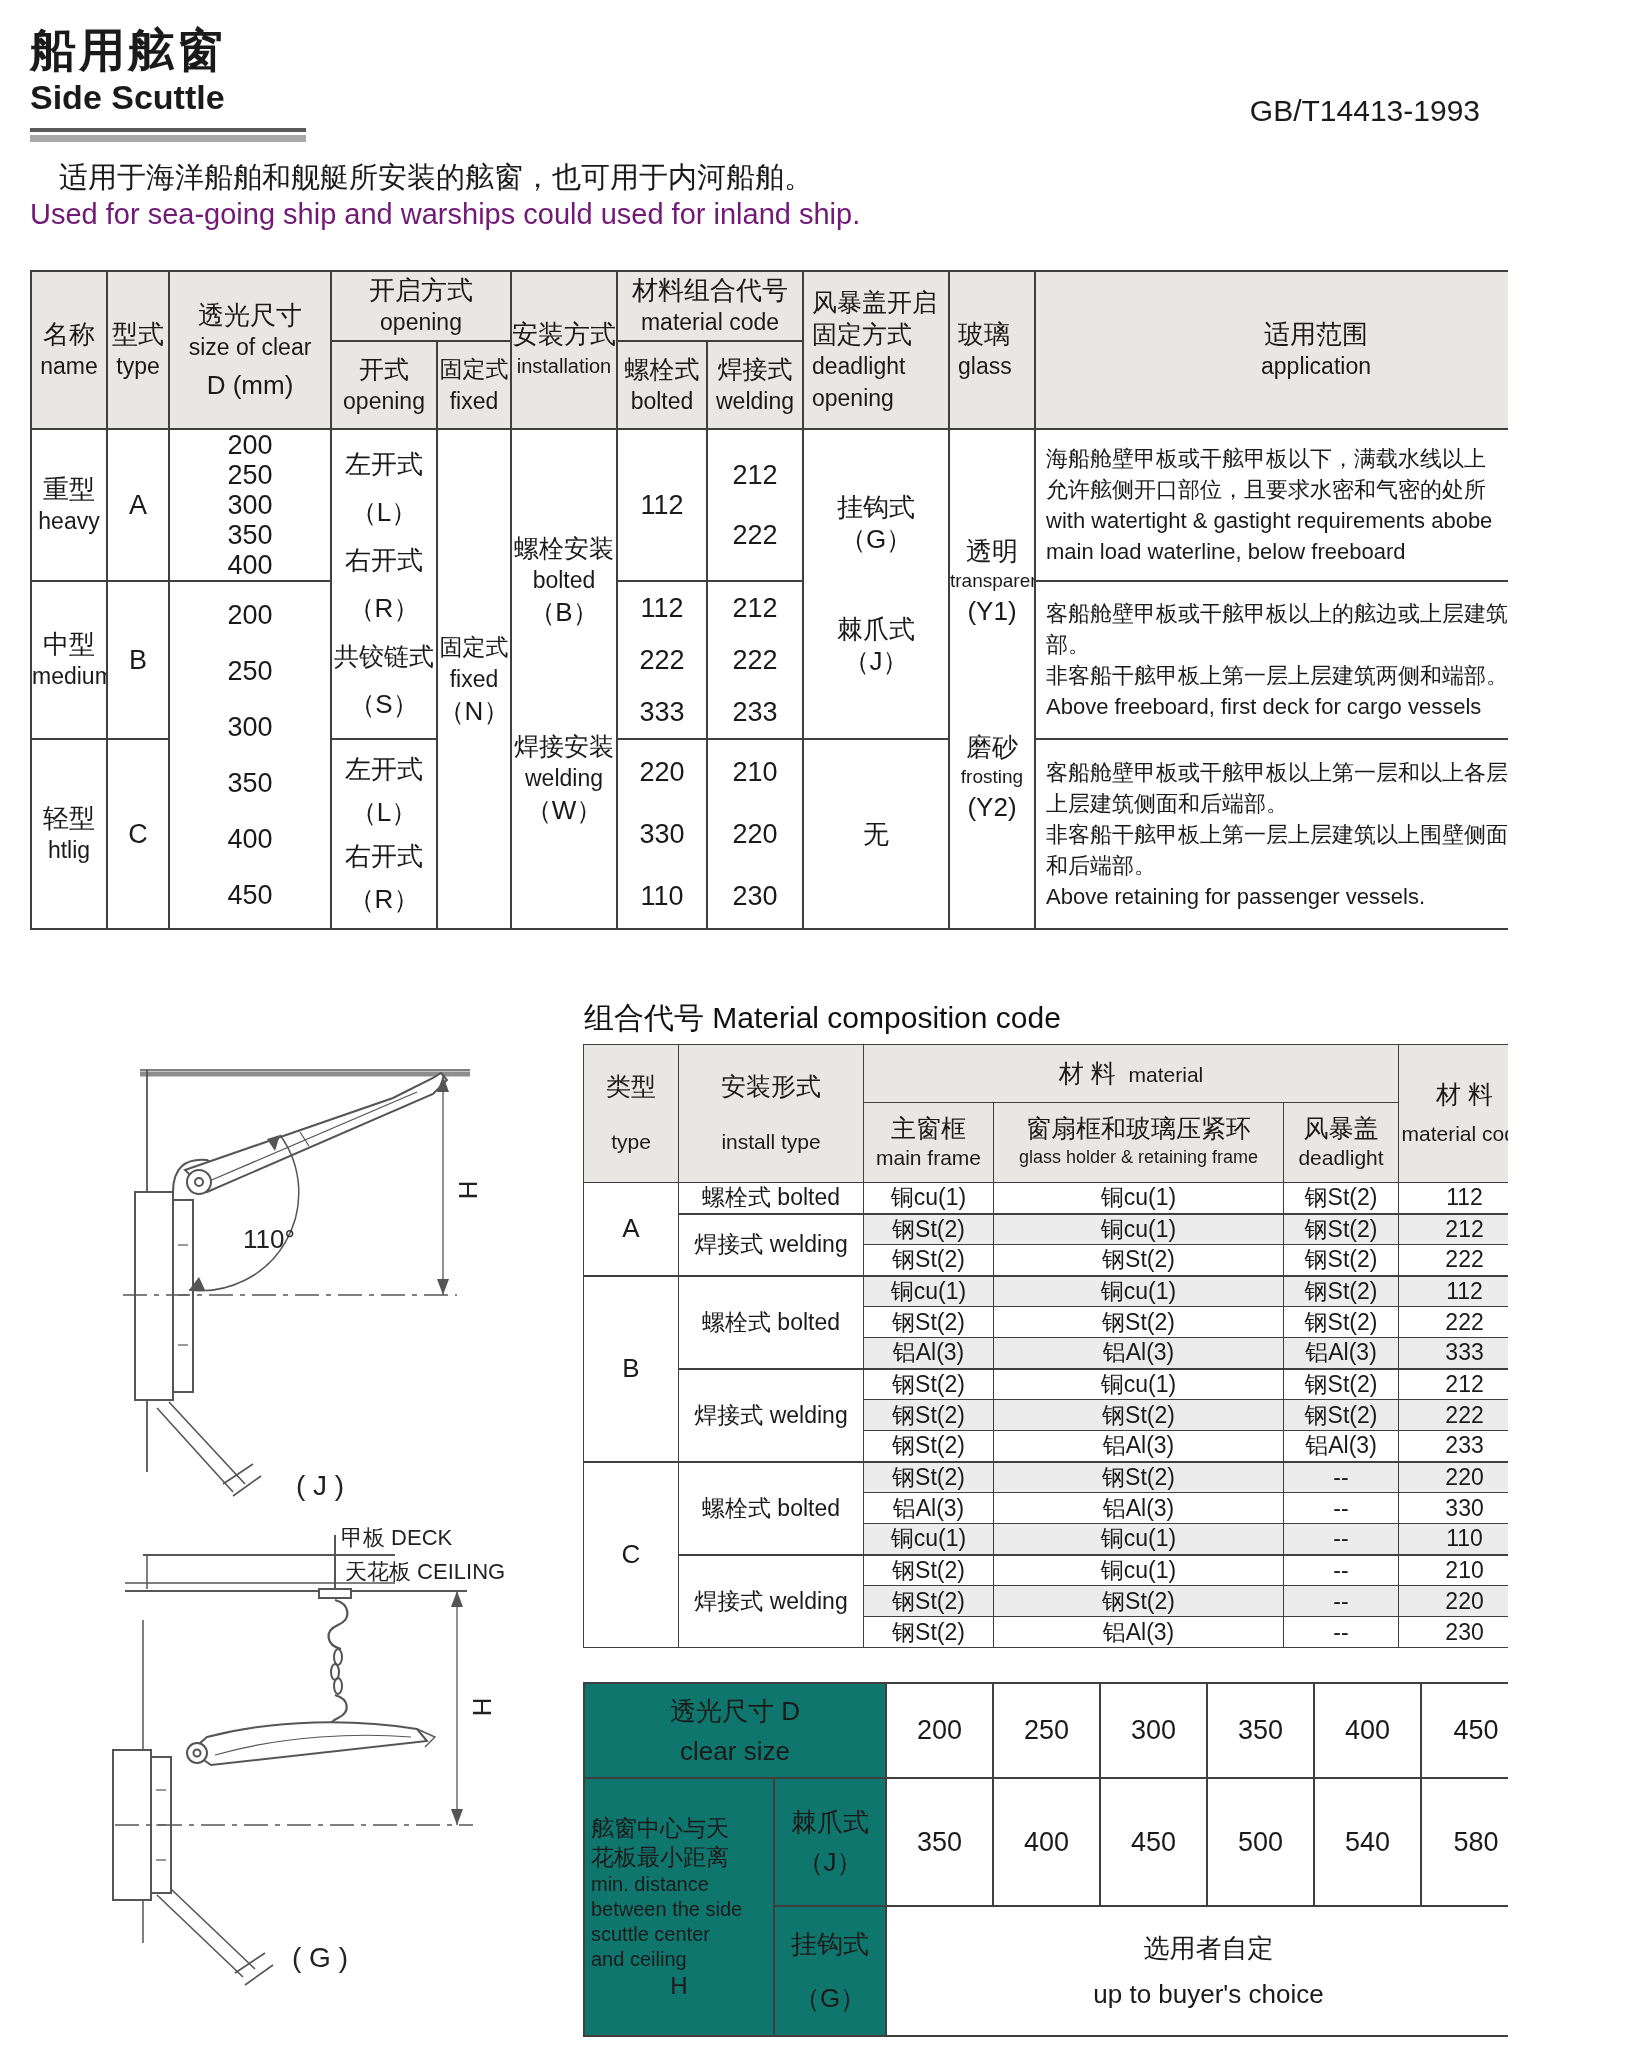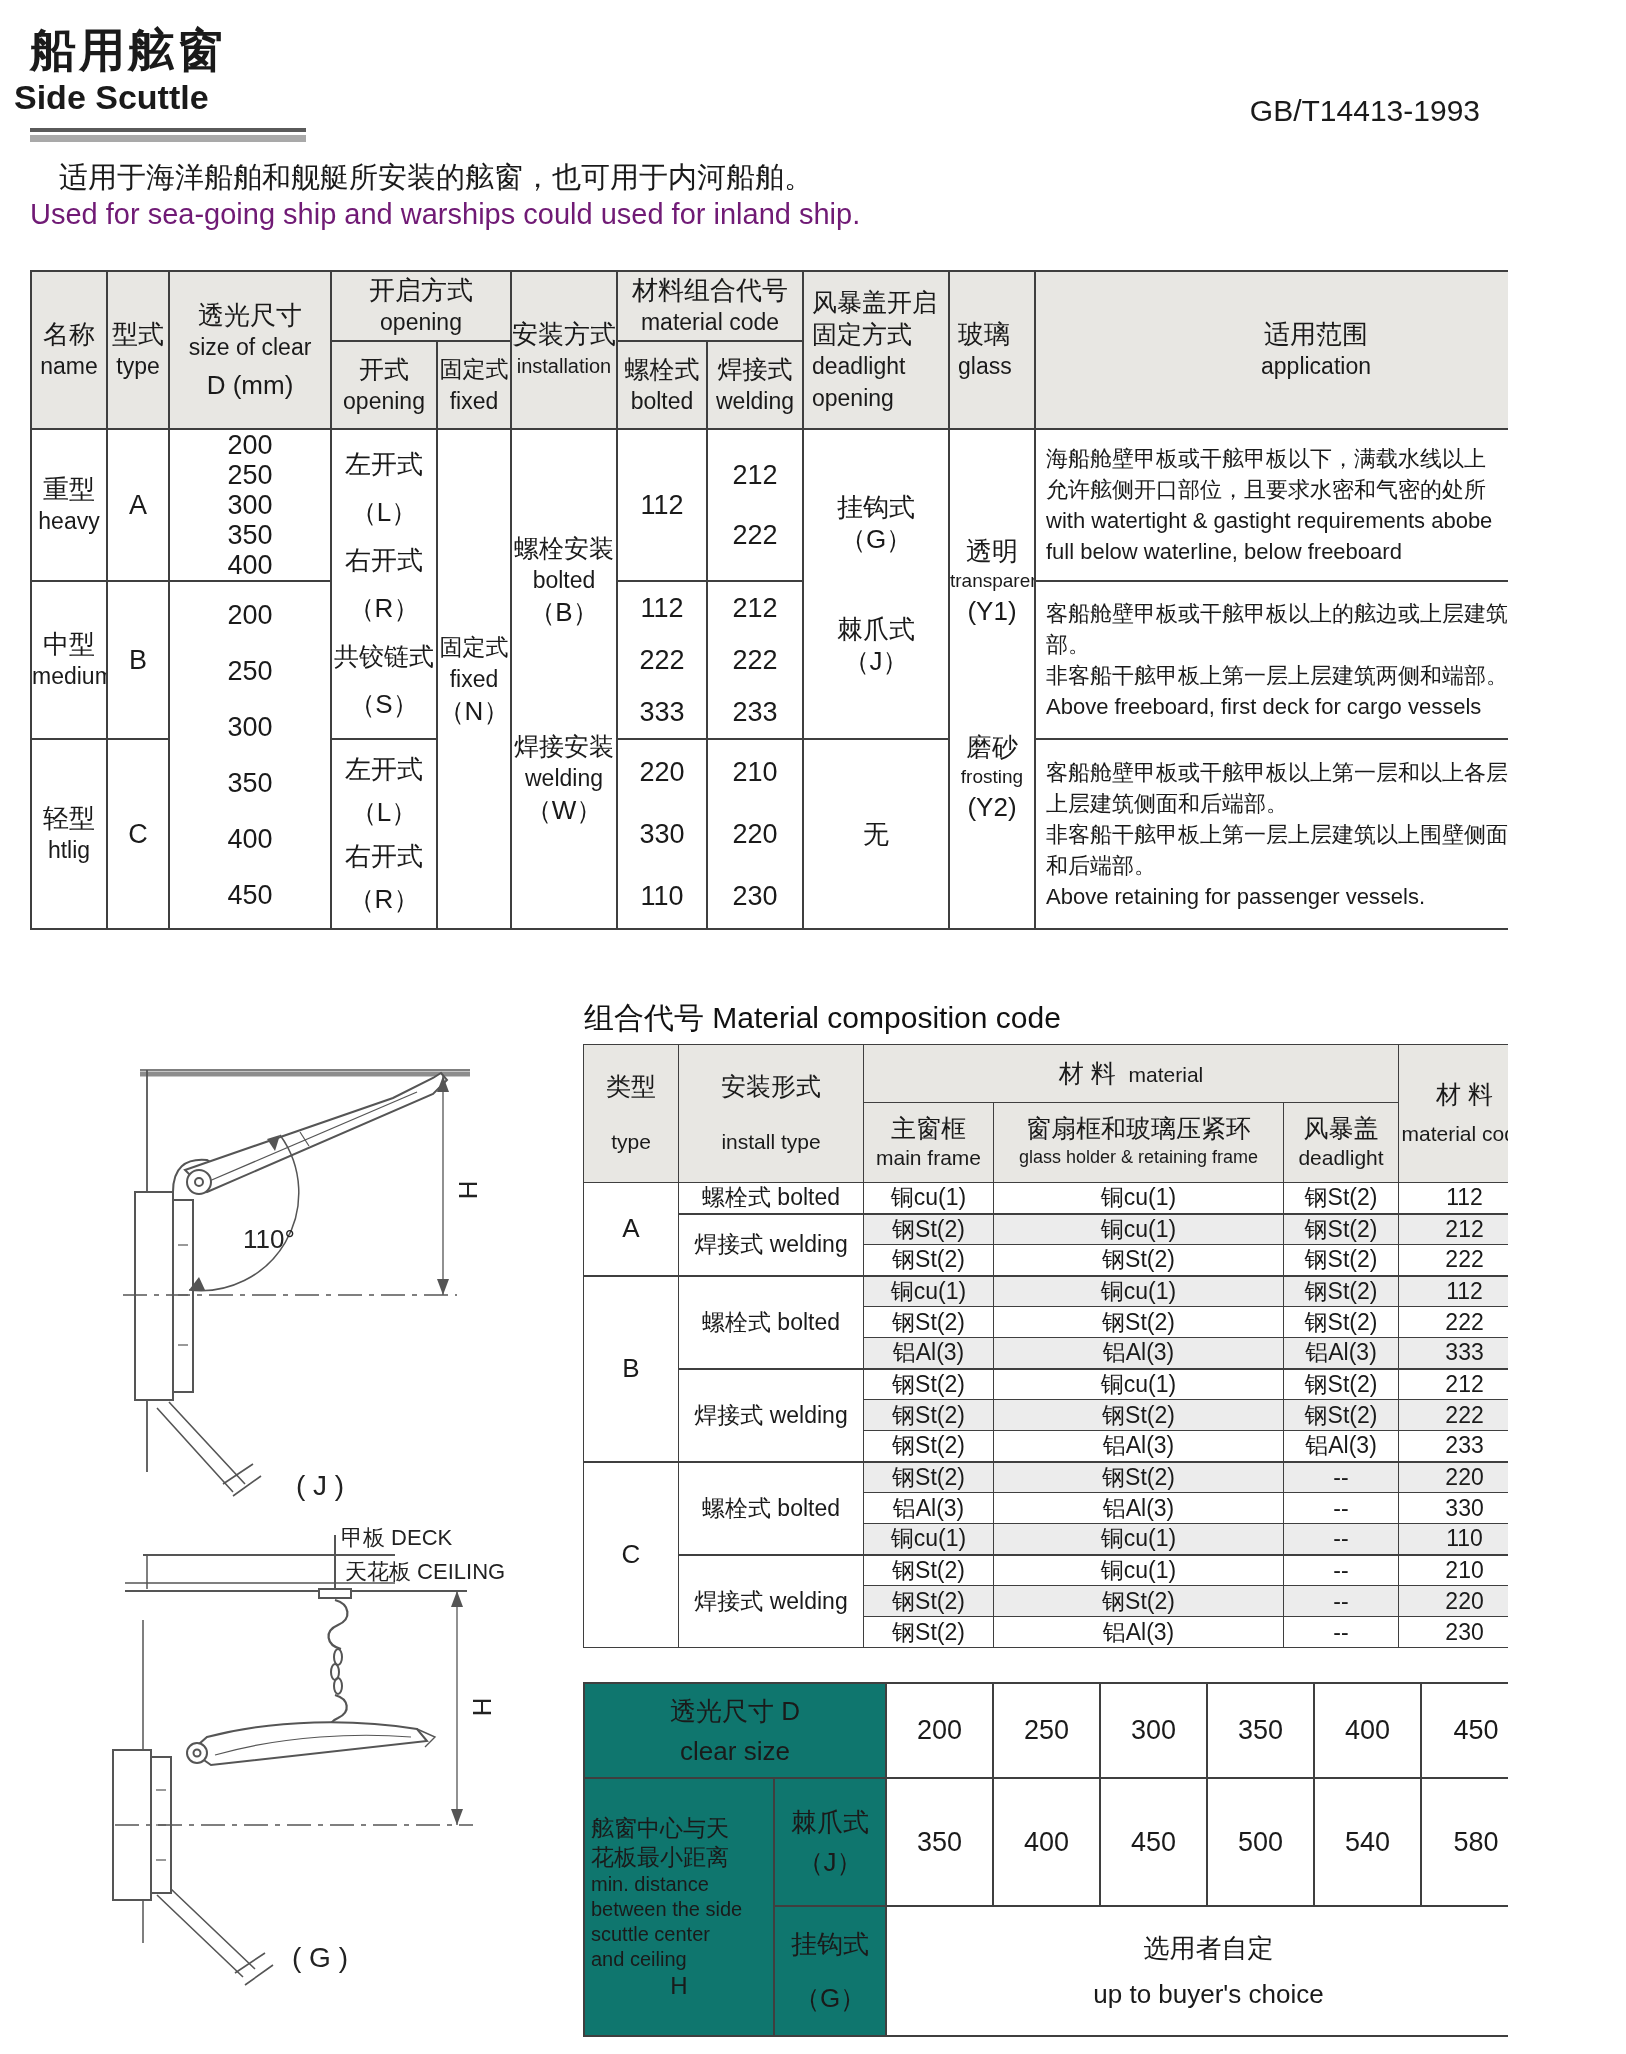--- a/index.html
+++ b/index.html
@@ -1,21 +1,21 @@
 <!DOCTYPE html>
 <html><head>
 <meta charset="utf-8">
 <style>
   html,body{margin:0;padding:0;background:#fff;}
   #page{position:relative;width:1508px;height:2054px;background:#ffffff;
         font-family:"Liberation Sans","DejaVu Sans",sans-serif;color:#1a1a1a;overflow:hidden;}
   .abs{position:absolute;}
   
   .title-zh{left:30px;top:20px;font-size:46px;font-weight:bold;letter-spacing:3px;}
-  .title-en{left:14px;top:78px;font-size:34px;font-weight:bold;}
+  .title-en{left:30px;top:78px;font-size:34px;font-weight:bold;}
   .title-rule{left:30px;top:128px;width:276px;}
   .title-rule .r1{height:4px;background:#5a5a5a;}
   .title-rule .r2{height:7px;background:#a9a9a9;margin-top:3px;}
   .standard{right:28px;top:94px;font-size:30px;}
   .desc-zh{left:30px;top:158px;font-size:29px;margin-left:29px;}
   .desc-en{left:30px;top:198px;font-size:29px;color:#701a75;}
   
   table{border-collapse:collapse;table-layout:fixed;}
   td{padding:0;text-align:center;vertical-align:middle;overflow:hidden;}
   
@@ -230,21 +230,21 @@
                 <div>磨砂</div>
             <div class="cond">frosting</div>
                 <div>(Y2)</div>
               </div>
         </div>
           </td>
       <td class="app">
         <div>海船舱壁甲板或干舷甲板以下，满载水线以上</div>
             <div>允许舷侧开口部位，且要求水密和气密的处所</div>
         <div>with watertight &amp; gastight requirements abobe</div>
-            <div>full below waterline, below freeboard</div>
+            <div>main load waterline, below freeboard</div>
           </td>
     </tr>
 
     <tr style="height:156px">
       <td>
         <div>中型</div>
             <div class="en">medium</div>
           </td>
       <td>
             <div class="num">B</div>

